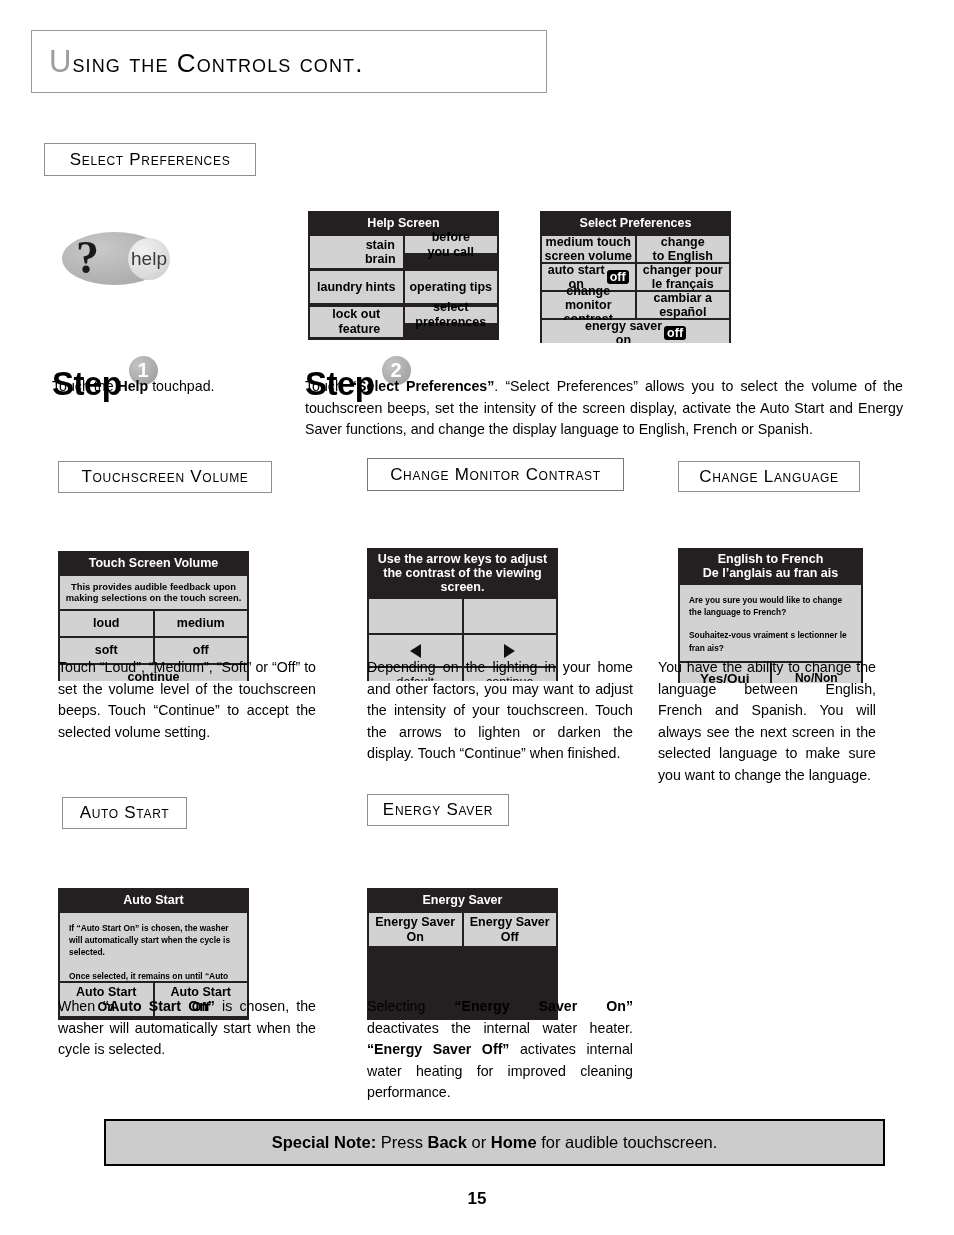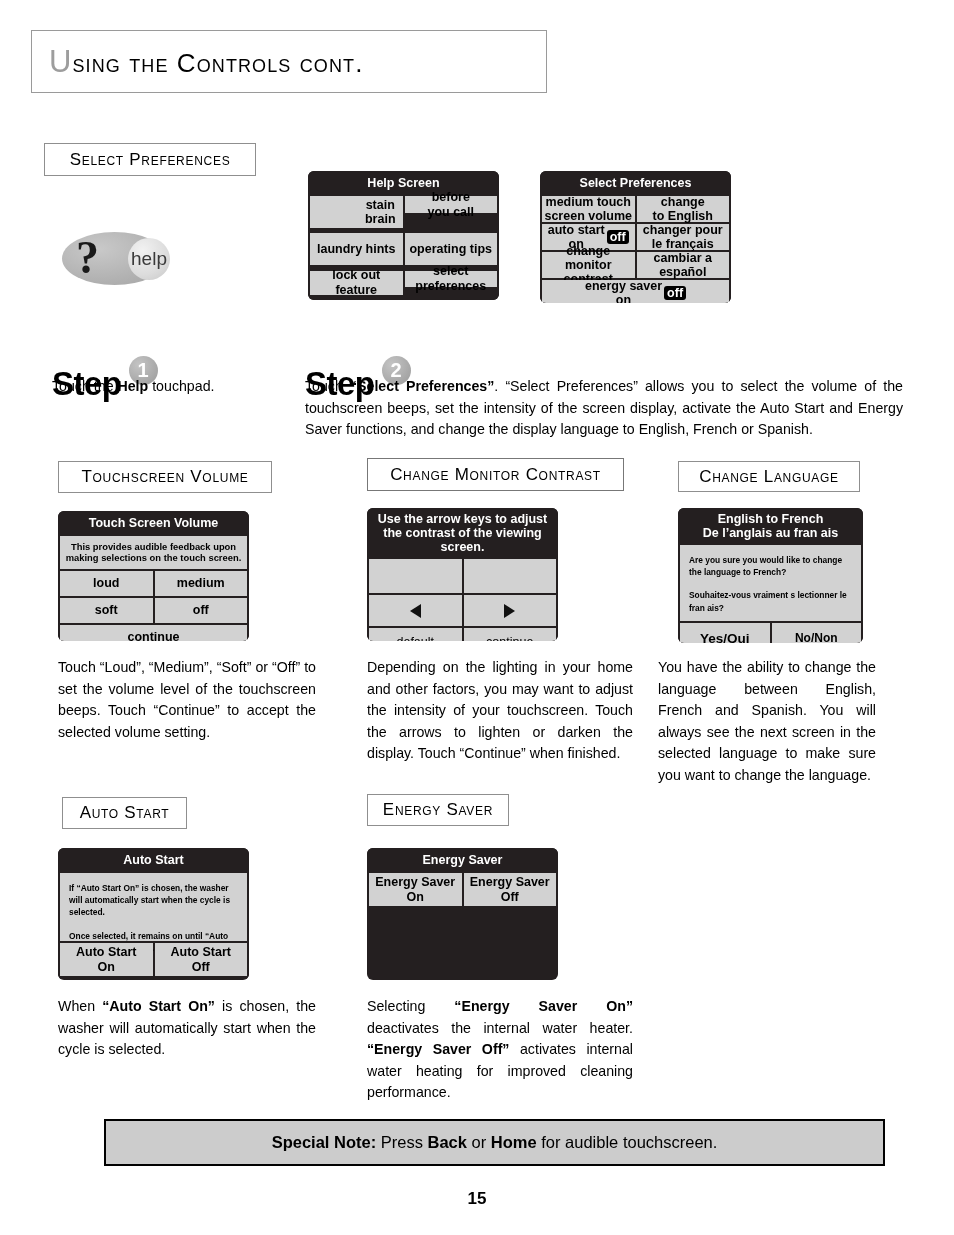--- a/index.html
+++ b/index.html
@@ -97,24 +97,25 @@
   .helppad .circle span {
     font-size: 19px;
     color: #3a3a3a;
     font-family: "Liberation Sans", sans-serif;
   }
 
   
   .screen {
     position: absolute;
     background: #241f20;
-    border-radius: 6px;
+    border-radius: 0;
     box-sizing: border-box;
     padding: 0;
     overflow: hidden;
+    margin-top: 40px;
   }
   .screen-title {
     color: #ffffff;
     font-size: 12.5px;
     font-weight: 700;
     text-align: center;
     padding: 5px 4px 6px;
     line-height: 1.12;
     background: #241f20;
   }
@@ -280,21 +281,21 @@
 </div>
 
 <div class="screen" style="left:308px; top:171px; width:191px; height:129px;">
   <div class="screen-title">Help Screen</div>
   <div class="grid" style="height:104px;">
     <div class="cell half" style="height:32px;padding-left:48px;">stain brain</div>
     <div class="cell half" style="height:17px; white-space:pre-line;">before
 you call</div>
     <div class="cell half" style="height:32px;">laundry hints</div>
     <div class="cell half" style="height:32px;">operating tips</div>
-    <div class="cell half" style="height:24px; white-space:pre-line;">lock out
+    <div class="cell half" style="height:30px; white-space:pre-line;text-align:right;">lock out
 feature</div>
     <div class="cell half" style="height:16px; white-space:pre-line;">select
 preferences</div>
   </div>
 </div>
 
 <div class="screen" style="left:540px; top:171px; width:191px; height:132px;">
   <div class="screen-title">Select Preferences</div>
   <div class="grid">
     <div class="cell half" style="height:26px; white-space:pre-line;">medium touch

